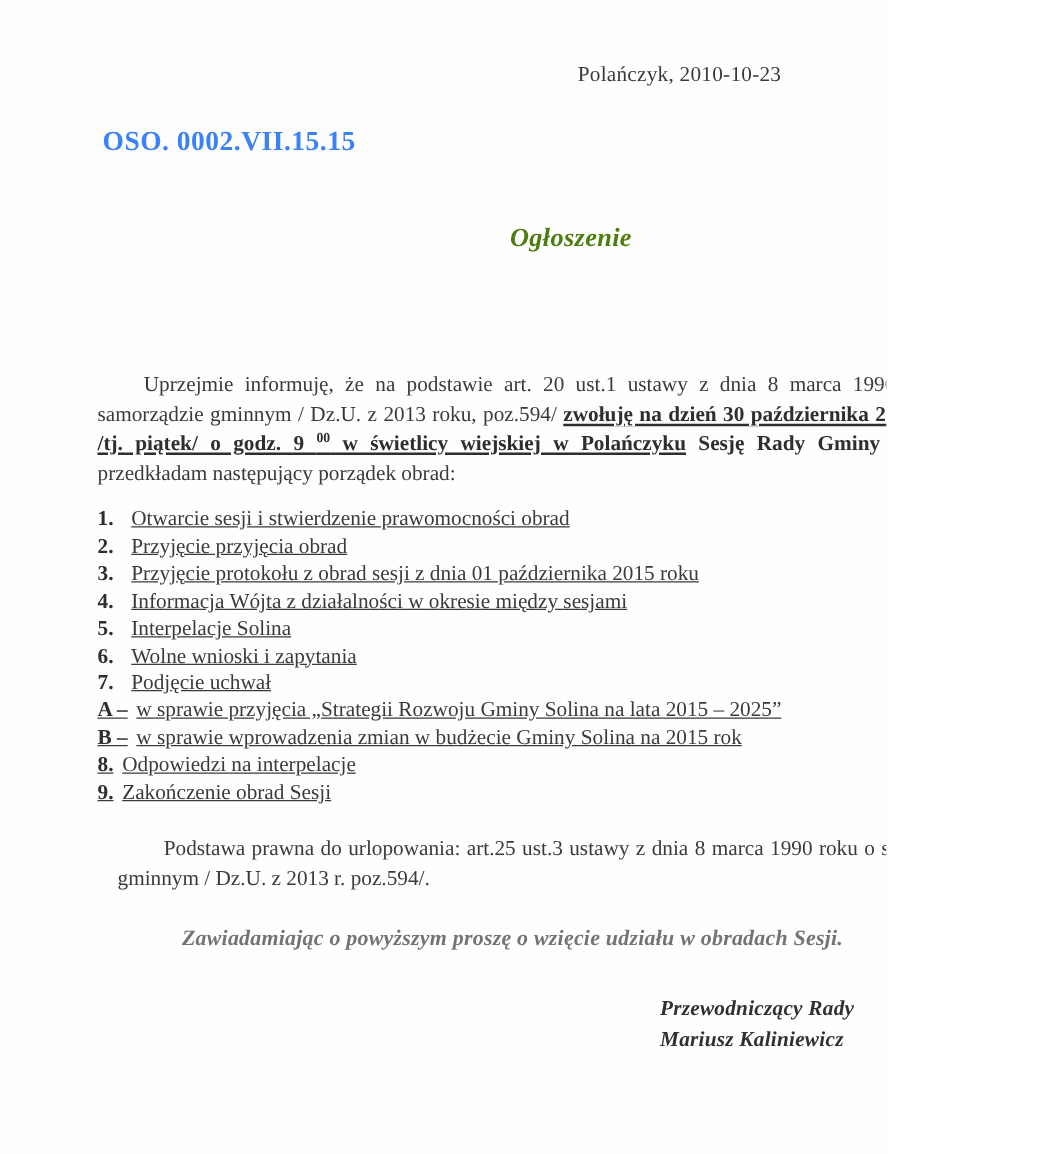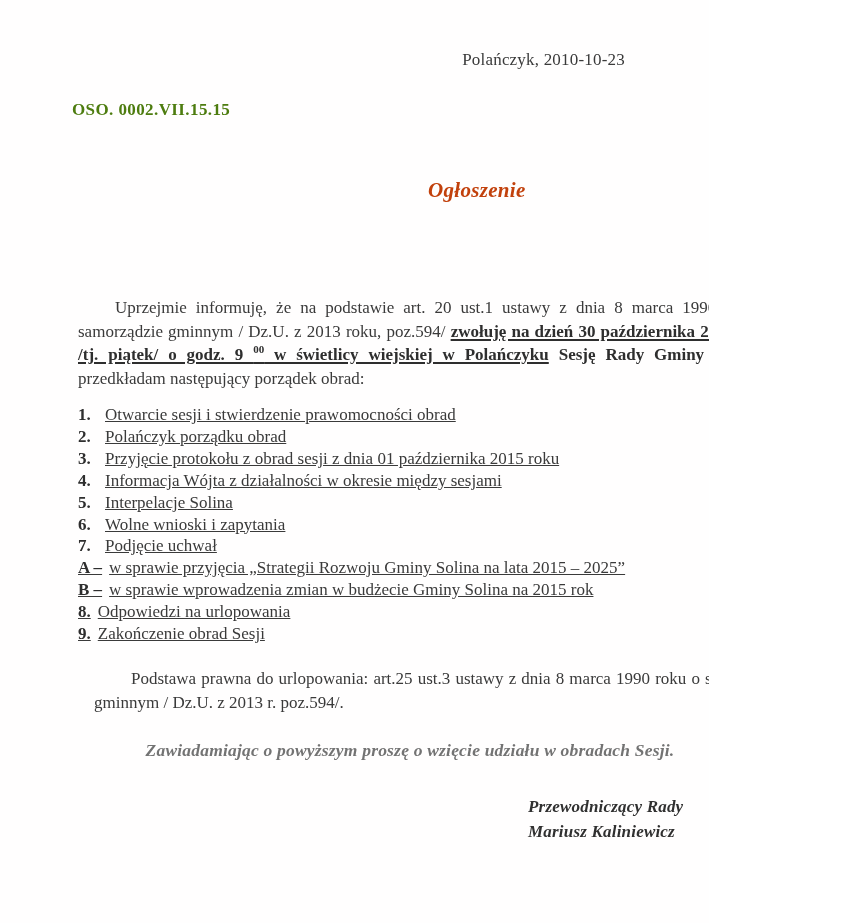--- a/index.html
+++ b/index.html
@@ -19,33 +19,33 @@
   .abs { position: absolute; }
 
   .date-line {
     top: 50px;
     right: 84px;
     font-size: 17px;
     letter-spacing: 0.2px;
   }
   .reference {
     top: 100px;
-    left: 72px;
-    font-size: 17px;
+    left: 82px;
+    font-size: 22px;
     font-weight: 700;
-    color: #4d7c0f;
+    color: #3b82f6;
     letter-spacing: 0.4px;
   }
   .doc-title {
     top: 178px;
-    left: 428px;
+    left: 408px;
     font-size: 21px;
     font-weight: 700;
     font-style: italic;
-    color: #c2410c;
+    color: #4d7c0f;
     letter-spacing: 0.3px;
   }
   .intro {
     top: 296px;
     left: 78px;
     width: 696px;
     font-size: 17px;
     line-height: 23.5px;
     text-align: justify;
     text-indent: 37px;
@@ -125,29 +125,29 @@
   <div class="abs date-line">Polańczyk, 2010-10-23</div>
 
   <div class="abs reference">OSO. 0002.VII.15.15</div>
 
   <div class="abs doc-title">Ogłoszenie</div>
 
   <p class="abs intro"><span>Uprzejmie informuję, że na podstawie art. 20 ust.1 ustawy z dnia 8 marca 1990 roku o samorządzie gminnym / Dz.U. z 2013 roku, poz.594/ </span><span class="bold underline"><span>zwołuję na dzień 30 października 2015 roku  /tj. piątek/ o godz. 9 </span><sup class="hour">00</sup><span> w świetlicy wiejskiej w Polańczyku</span></span><span class="bold"> Sesję Rady Gminy Solina</span><span> i przedkładam następujący porządek obrad:</span></p>
 
   <div class="abs agenda">
     <div class="agenda-row num"><span class="marker">1.</span><span class="atext">Otwarcie sesji i stwierdzenie prawomocności obrad</span></div>
-    <div class="agenda-row num"><span class="marker">2.</span><span class="atext">Polańczyk porządku obrad</span></div>
+    <div class="agenda-row num"><span class="marker">2.</span><span class="atext">Przyjęcie przyjęcia obrad</span></div>
     <div class="agenda-row num"><span class="marker">3.</span><span class="atext">Przyjęcie protokołu z obrad sesji z dnia 01 października 2015 roku</span></div>
     <div class="agenda-row num"><span class="marker">4.</span><span class="atext">Informacja Wójta z działalności w okresie między sesjami</span></div>
     <div class="agenda-row num"><span class="marker">5.</span><span class="atext">Interpelacje Solina</span></div>
     <div class="agenda-row num"><span class="marker">6.</span><span class="atext">Wolne wnioski i zapytania</span></div>
     <div class="agenda-row num"><span class="marker">7.</span><span class="atext">Podjęcie uchwał</span></div>
     <div class="agenda-row flat"><span class="marker">A –</span><span class="atext">w sprawie przyjęcia „Strategii Rozwoju Gminy Solina na lata 2015 – 2025”</span></div>
     <div class="agenda-row flat"><span class="marker">B –</span><span class="atext">w sprawie wprowadzenia zmian w budżecie Gminy Solina na 2015 rok</span></div>
-    <div class="agenda-row flat"><span class="marker">8.</span><span class="atext">Odpowiedzi na urlopowania</span></div>
+    <div class="agenda-row flat"><span class="marker">8.</span><span class="atext">Odpowiedzi na interpelacje</span></div>
     <div class="agenda-row flat"><span class="marker">9.</span><span class="atext">Zakończenie obrad Sesji</span></div>
   </div>
 
   <p class="abs legal">Podstawa prawna do urlopowania: art.25 ust.3 ustawy z dnia 8 marca 1990 roku o samorządzie gminnym / Dz.U. z 2013 r.  poz.594/.</p>
 
   <div class="abs closing">Zawiadamiając o powyższym proszę o wzięcie udziału w obradach Sesji.</div>
 
   <div class="abs signature">
     <div>Przewodniczący Rady</div>
     <div>Mariusz Kaliniewicz</div>

